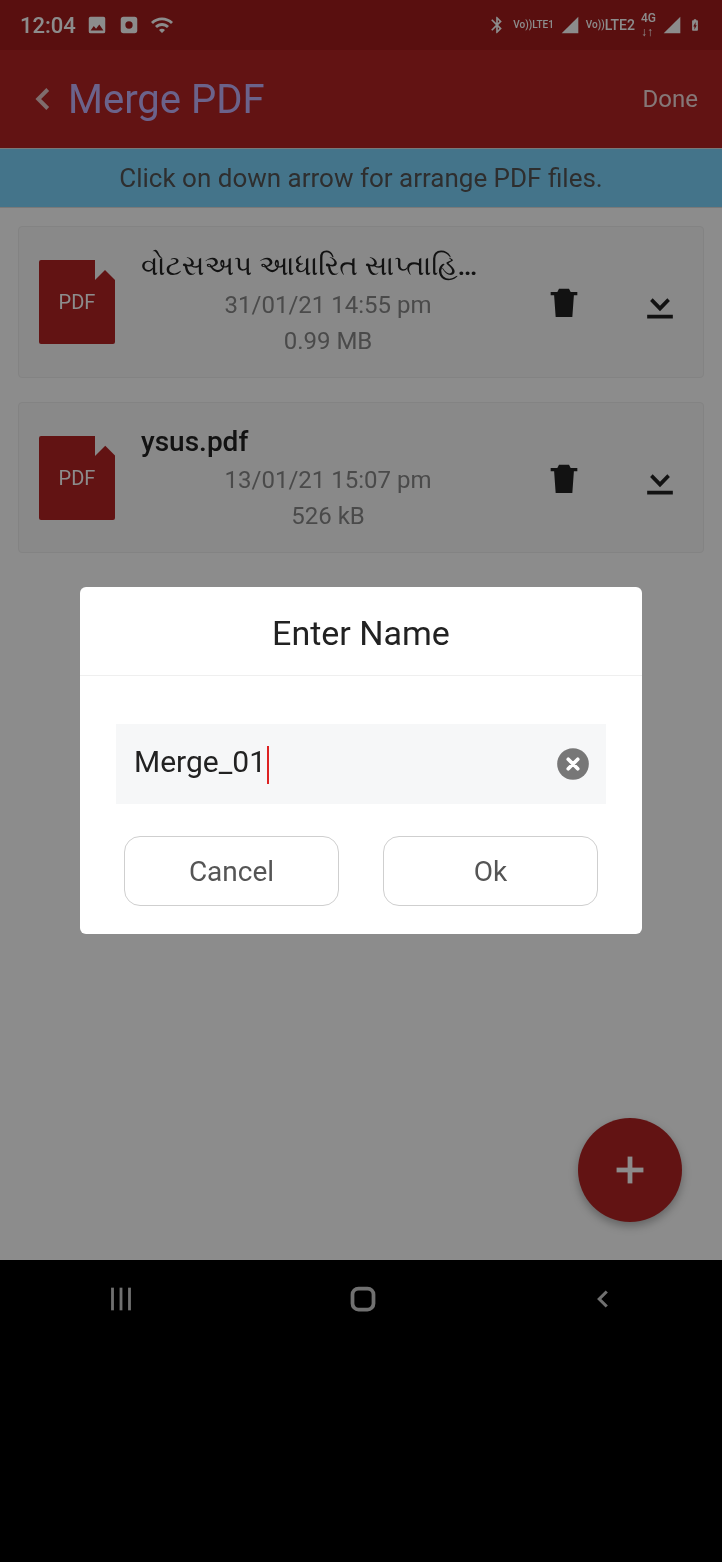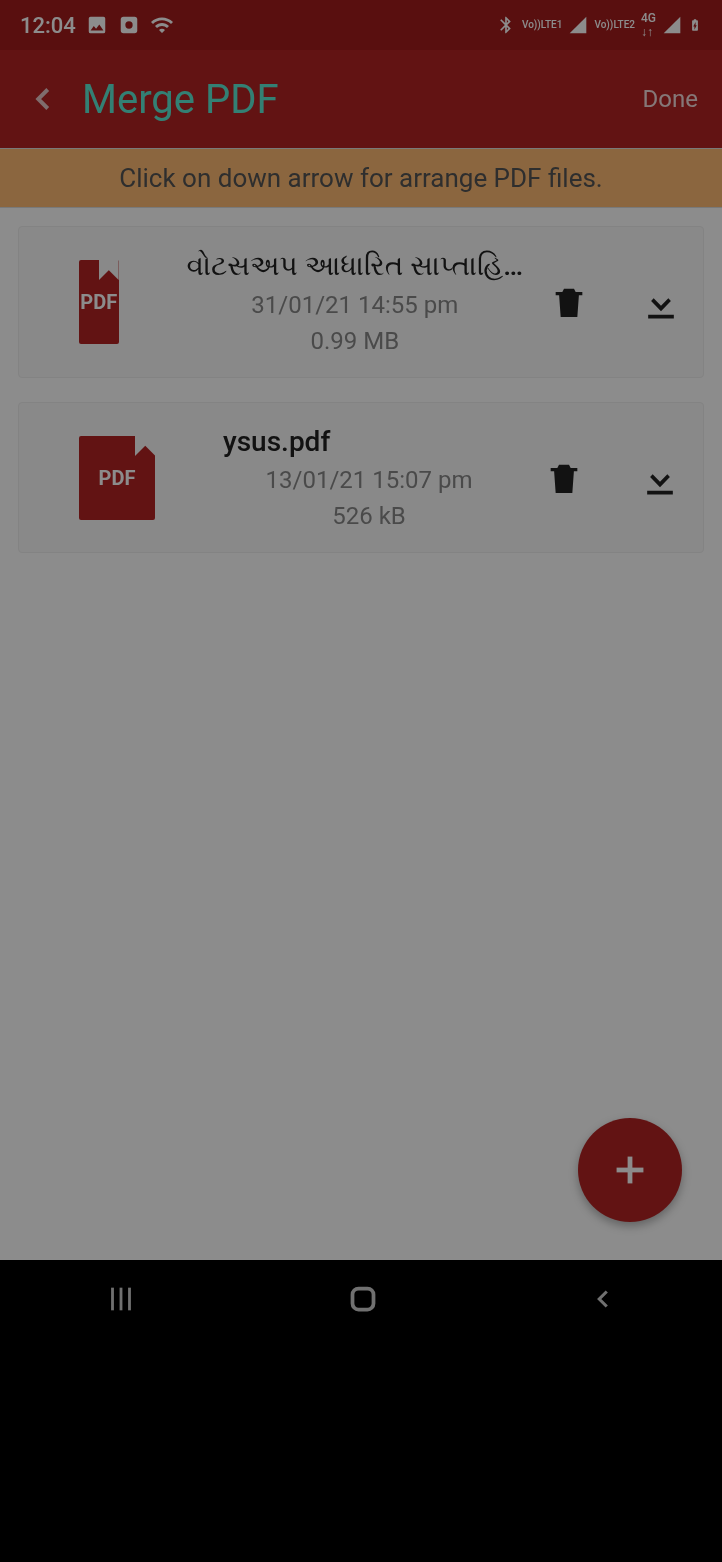--- a/index.html
+++ b/index.html
@@ -9,33 +9,33 @@
   
   .status-bar { height: 50px; background: #a31d1d; display: flex; align-items: center; justify-content: space-between; padding: 0 20px; color: #fff; font-size: 22px; font-weight: 500; }
   .status-left { display: flex; align-items: center; gap: 10px; }
   .status-right { display: flex; align-items: center; gap: 6px; font-size: 13px; }
   .status-right .sigcell { display: flex; flex-direction: row; align-items: center; line-height: 1; }
   .status-right svg, .status-left svg { fill: #fff; }
 
   
   .app-bar { height: 98px; background: #b32424; display: flex; align-items: center; padding: 0 18px; }
   .back-chevron { width: 50px; height: 50px; display: flex; align-items: center; justify-content: center; }
-  .app-title { flex: 1; margin-left: 14px; color: #5eead4; font-size: 40px; font-weight: 400; }
+  .app-title { flex: 1; color: #c4b5fd; font-size: 40px; font-weight: 400; }
   .done-btn { color: #f3dada; font-size: 24px; font-weight: 400; padding-right: 6px; }
 
   
-  .hint-bar { height: 60px; background: #fdba74; border-top: 1px solid #dcdcdc; border-bottom: 1px solid #dcdcdc; display: flex; align-items: center; justify-content: center; color: #555; font-size: 26px; }
+  .hint-bar { height: 60px; background: #7dd3fc; border-top: 1px solid #dcdcdc; border-bottom: 1px solid #dcdcdc; display: flex; align-items: center; justify-content: center; color: #555; font-size: 26px; }
 
   
   .list { padding: 18px; display: flex; flex-direction: column; gap: 24px; }
   .card { background: #fafafa; border: 1px solid #eee; border-radius: 4px; display: flex; align-items: center; padding: 22px 20px; gap: 26px; }
-  .pdf-badge { width: 76px; height: 84px; background: #b32424; position: relative; display: flex; align-items: center; justify-content: center; color: #fff; font-weight: 700; font-size: 20px; border-radius: 2px; margin-left: 40px; }
+  .pdf-badge { width: 76px; height: 84px; background: #b32424; position: relative; display: flex; align-items: center; justify-content: center; color: #fff; font-weight: 400; font-size: 20px; border-radius: 2px; }
   .pdf-badge::before { content: ""; position: absolute; top: 0; right: 0; border-style: solid; border-width: 0 0 20px 20px; border-color: transparent transparent #b32424 #fafafa; }
   .pdf-badge::after { content: ""; position: absolute; top: 0; right: 0; width: 20px; height: 20px; background: #fafafa; clip-path: polygon(0 0, 100% 0, 100% 100%); }
-  .file-info { flex: 1; display: flex; flex-direction: column; gap: 8px; margin-left: 42px; }
+  .file-info { flex: 1; display: flex; flex-direction: column; gap: 8px; }
   .file-name { font-size: 28px; color: #222; font-weight: 500; white-space: nowrap; overflow: hidden; text-overflow: ellipsis; }
   .file-date, .file-size { font-size: 24px; color: #888; text-align: center; }
   .icon-btn { width: 46px; height: 46px; display: flex; align-items: center; justify-content: center; }
 
   
   .fab { position: absolute; right: 40px; bottom: 120px; width: 104px; height: 104px; border-radius: 52px; background: #b32424; display: flex; align-items: center; justify-content: center; box-shadow: 0 4px 10px rgba(0,0,0,0.3); }
 
   
   .nav-bar { position: absolute; bottom: 0; left: 0; right: 0; height: 82px; background: #000; display: flex; align-items: center; justify-content: space-around; }
 
@@ -75,21 +75,21 @@
         </svg>
       <div class="sigcell">
           <span style="font-size:10px">Vo))</span>
           <span style="font-size:10px">LTE1</span>
         </div>
       <svg width="20" height="20" viewBox="0 0 24 24">
           <path d="M2 22h20V2z"></path>
         </svg>
       <div class="sigcell">
           <span style="font-size:10px">Vo))</span>
-          <span style="font-size:10px">LTE2</span>
+          <span style="font-size:14px">LTE2</span>
         </div>
       <span style="font-size:12px">4G<br>↓↑</span>
       <svg width="20" height="20" viewBox="0 0 24 24">
           <path d="M2 22h20V2z"></path>
         </svg>
       <svg width="14" height="24" viewBox="0 0 24 24">
           <path d="M15.67 4H14V2h-4v2H8.33C7.6 4 7 4.6 7 5.33v15.33C7 21.4 7.6 22 8.33 22h7.33c.74 0 1.34-.6 1.34-1.33V5.33C17 4.6 16.4 4 15.67 4zM11 20v-5.5H9L13 7v5.5h2L11 20z"></path>
         </svg>
     </div>
   </div>
@@ -168,14 +168,30 @@
         </svg>
     </div>
     <div>
       <svg width="30" height="30" viewBox="0 0 24 24" fill="none" stroke="#ccc" stroke-width="2.5">
           <polyline points="15 18 9 12 15 6"></polyline>
         </svg>
     </div>
   </div>
 
   <div class="overlay"></div>
+  <div class="dialog">
+    <div class="dialog-title">Enter Name</div>
+    <div class="input-wrap">
+      <span class="input-field"><span>Merge_01</span><span class="cursor"></span></span>
+      <div class="clear-btn">
+        <svg width="38" height="38" viewBox="0 0 24 24" fill="#777">
+            <circle cx="12" cy="12" r="10"></circle>
+            <path d="M15 9l-6 6M9 9l6 6" stroke="#fff" stroke-width="2.3" stroke-linecap="round"></path>
+          </svg>
+      </div>
+    </div>
+    <div class="dialog-actions">
+      <div class="dlg-btn">Cancel</div>
+      <div class="dlg-btn">Ok</div>
+    </div>
+  </div>
 
 </div>
 
 </body></html>

